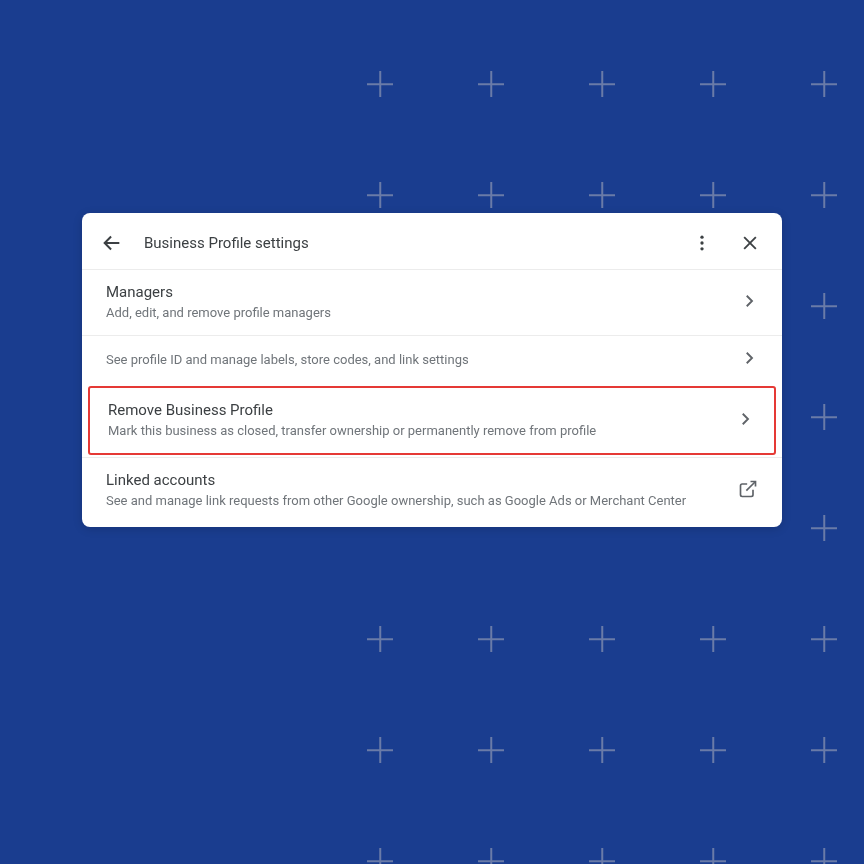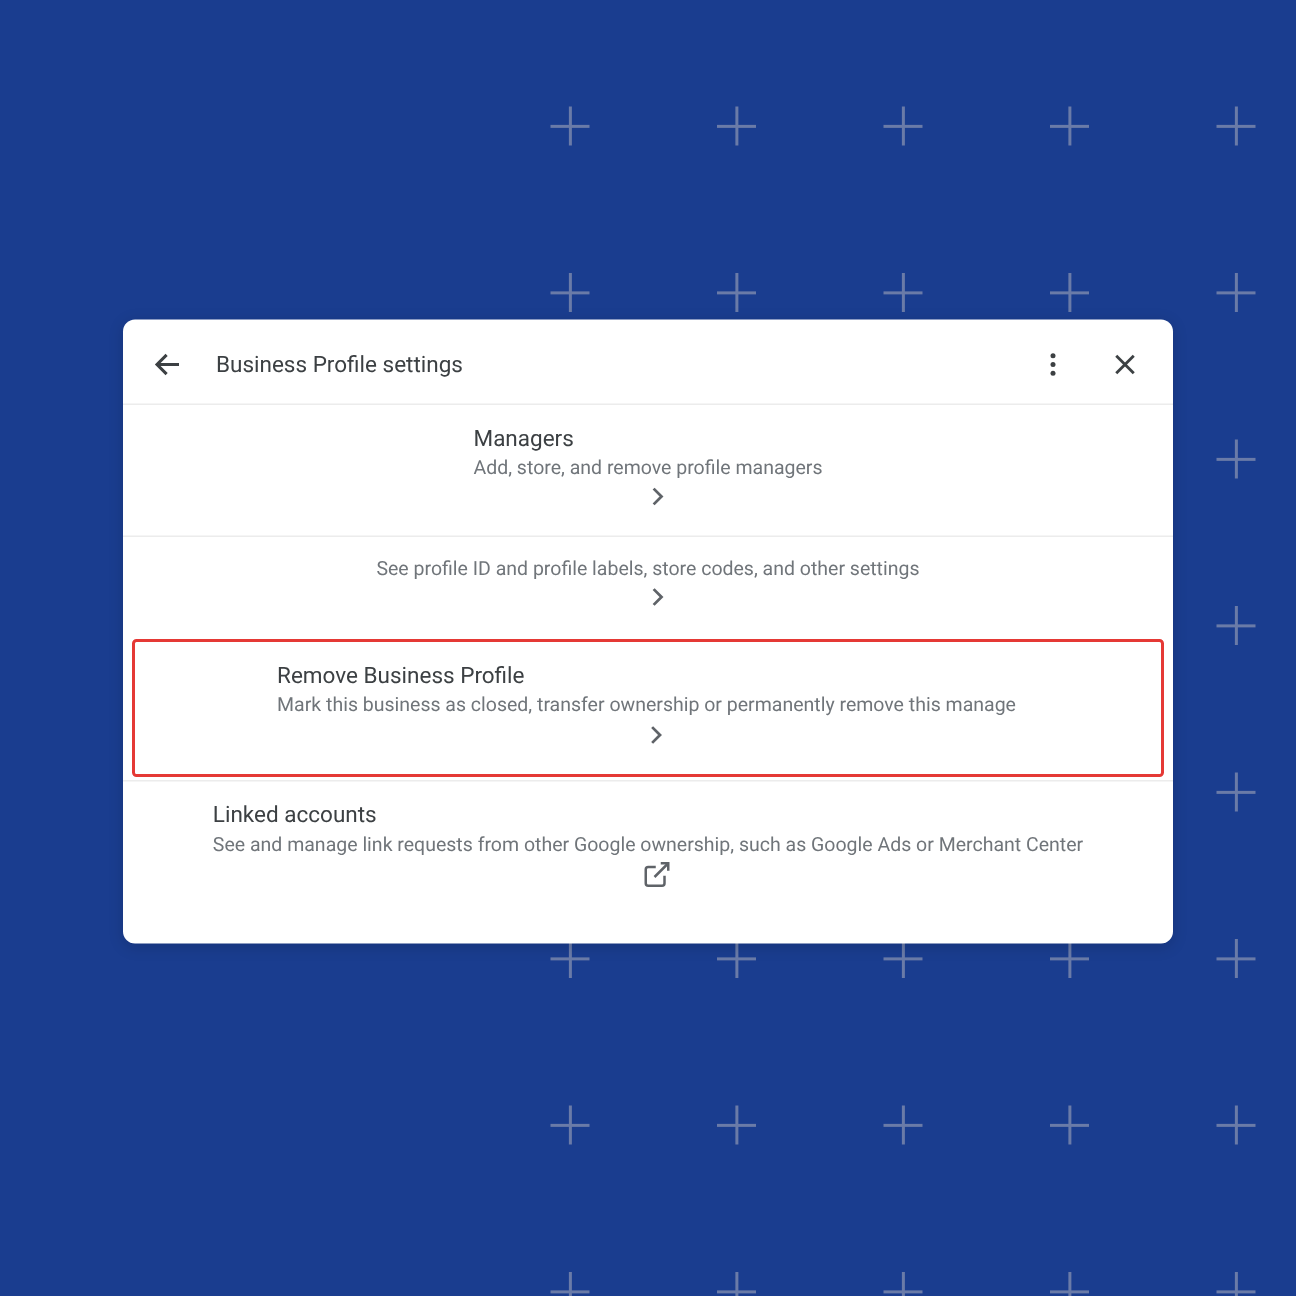--- a/index.html
+++ b/index.html
@@ -103,21 +103,20 @@
       cursor: pointer;
       color: #3c4043;
     }
     
     .menu-item {
       display: flex;
       align-items: center;
       padding: 13px 24px 13px 24px;
       cursor: pointer;
       border-top: 1px solid #ececec;
-      flex-direction: column;
     }
     
     .menu-item:first-of-type {
       border-top: 1px solid #ececec;
     }
     
     .menu-item-content {
       flex: 1;
     }
     
@@ -147,21 +146,21 @@
     
     .highlighted {
       border: 2.5px solid #e53935;
       border-radius: 3px;
       margin: 2px 6px;
       padding-left: 18px;
       padding-right: 20px;
     }
     
     .menu-item.last {
-      padding-bottom: 32px;
+      padding-bottom: 16px;
     }
   </style>
 </head>
 <body>
 
 <div class="plus-grid">
   <div class="plus" style="top:71px; left:367px;"></div>
   <div class="plus" style="top:71px; left:478px;"></div>
   <div class="plus" style="top:71px; left:589px;"></div>
   <div class="plus" style="top:71px; left:700px;"></div>
@@ -220,44 +219,44 @@
           <line x1="5" y1="5" x2="19" y2="19"></line>
           <line x1="19" y1="5" x2="5" y2="19"></line>
         </svg>
       </div>
     </div>
   </div>
 
   <div class="menu-item">
     <div class="menu-item-content">
       <div class="menu-item-title">Managers</div>
-      <div class="menu-item-desc">Add, store, and remove profile managers</div>
+      <div class="menu-item-desc">Add, edit, and remove profile managers</div>
     </div>
     <div class="chevron-right">
       <svg width="18" height="18" viewBox="0 0 24 24" fill="none" stroke="currentColor" stroke-width="2.5">
         <polyline points="9 5 16 12 9 19"></polyline>
       </svg>
     </div>
   </div>
 
   <div class="menu-item">
     <div class="menu-item-content">
-      <div class="menu-item-desc">See profile ID and profile labels, store codes, and other settings</div>
+      <div class="menu-item-desc">See profile ID and manage labels, store codes, and link settings</div>
     </div>
     <div class="chevron-right">
       <svg width="18" height="18" viewBox="0 0 24 24" fill="none" stroke="currentColor" stroke-width="2.5">
         <polyline points="9 5 16 12 9 19"></polyline>
       </svg>
     </div>
   </div>
 
   <div class="menu-item highlighted">
     <div class="menu-item-content">
       <div class="menu-item-title">Remove Business Profile</div>
-      <div class="menu-item-desc">Mark this business as closed, transfer ownership or permanently remove this manage</div>
+      <div class="menu-item-desc">Mark this business as closed, transfer ownership or permanently remove from profile</div>
     </div>
     <div class="chevron-right">
       <svg width="18" height="18" viewBox="0 0 24 24" fill="none" stroke="currentColor" stroke-width="2.5">
         <polyline points="9 5 16 12 9 19"></polyline>
       </svg>
     </div>
   </div>
 
   <div class="menu-item last">
     <div class="menu-item-content">

